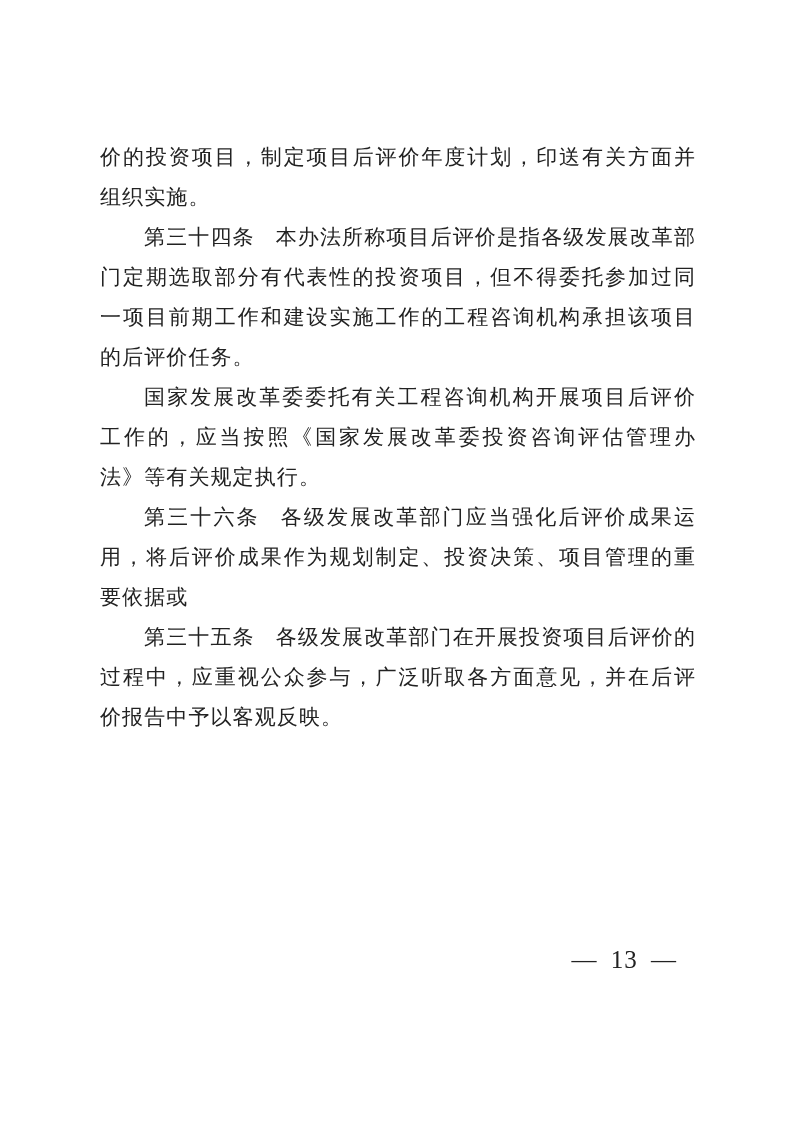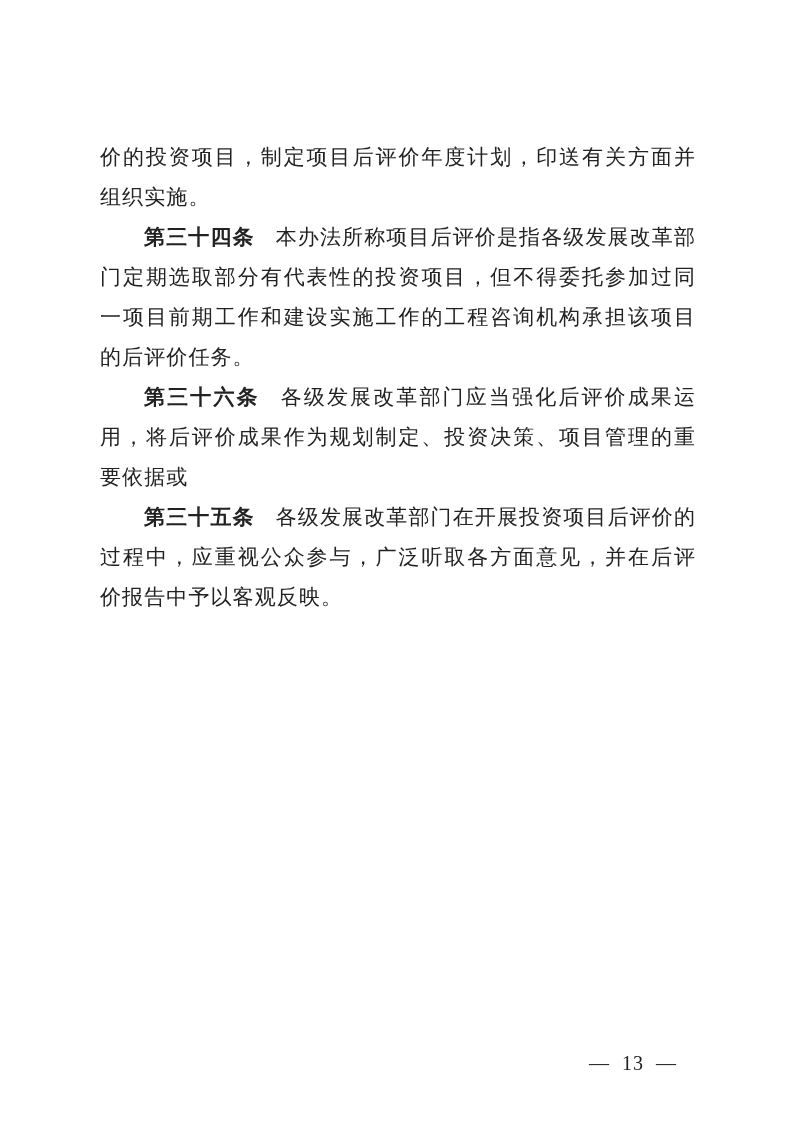--- a/index.html
+++ b/index.html
@@ -33,46 +33,47 @@
     }
     .para {
       margin: 0;
       padding: 0;
       text-indent: 2.1em;
     }
     .para.no-indent {
       text-indent: 0;
     }
     .article {
-      font-weight: bold;
+      font-weight: normal;
       padding-right: 1em;
     }
     .footer {
       position: absolute;
-      top: 1052px;
+      top: 946px;
       right: 117px;
-      font-size: 20px;
+      font-size: 25px;
       letter-spacing: 1px;
       word-spacing: 6px;
       white-space: nowrap;
       color: #222222;
     }
   </style>
 </head>
 <body>
 
 <div class="page">
   <div class="text-block">
 
     <p class="para no-indent"><span>价的投资项目，制定项目后评价年度计划，印送有关方面并组织实施。</span></p>
 
 
 
     <p class="para"><b class="article">第三十四条</b><span>本办法所称项目后评价是指各级发展改革部门定期选取部分有代表性的投资项目，但不得委托参加过同一项目前期工作和建设实施工作的工程咨询机构承担该项目的后评价任务。</span></p>
 
+    <p class="para"><span>国家发展改革委委托有关工程咨询机构开展项目后评价工作的，应当按照《国家发展改革委投资咨询评估管理办法》等有关规定执行。</span></p>
 
     <p class="para"><b class="article">第三十六条</b><span>各级发展改革部门应当强化后评价成果运用，将后评价成果作为规划制定、投资决策、项目管理的重要依据或</span></p>
 
     <p class="para"><b class="article">第三十五条</b><span>各级发展改革部门在开展投资项目后评价的过程中，应重视公众参与，广泛听取各方面意见，并在后评价报告中予以客观反映。</span></p>
 
   </div>
 
   <div class="footer">— 13 —</div>
 </div>
 

